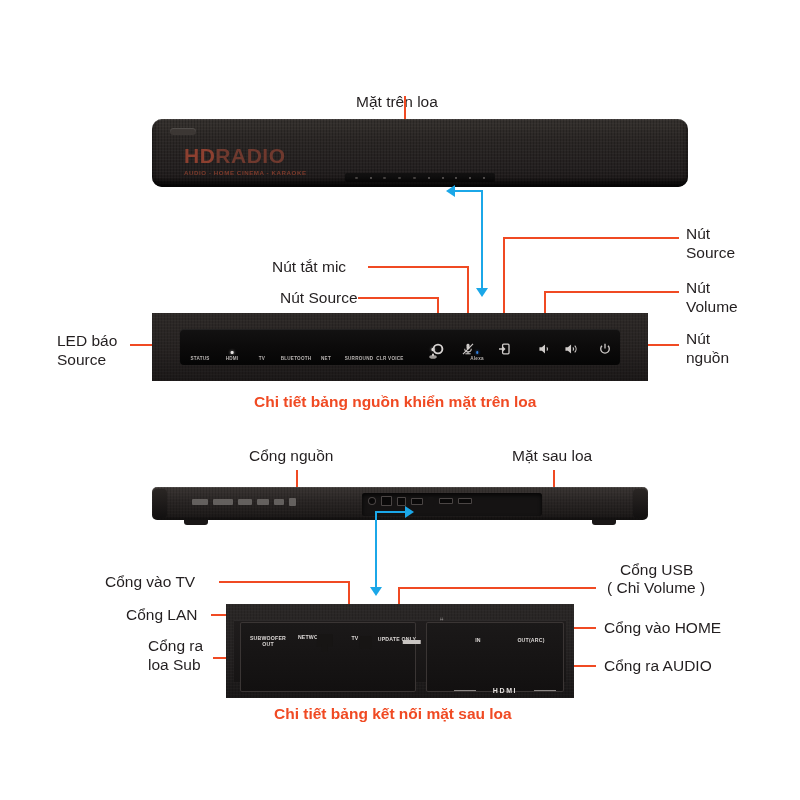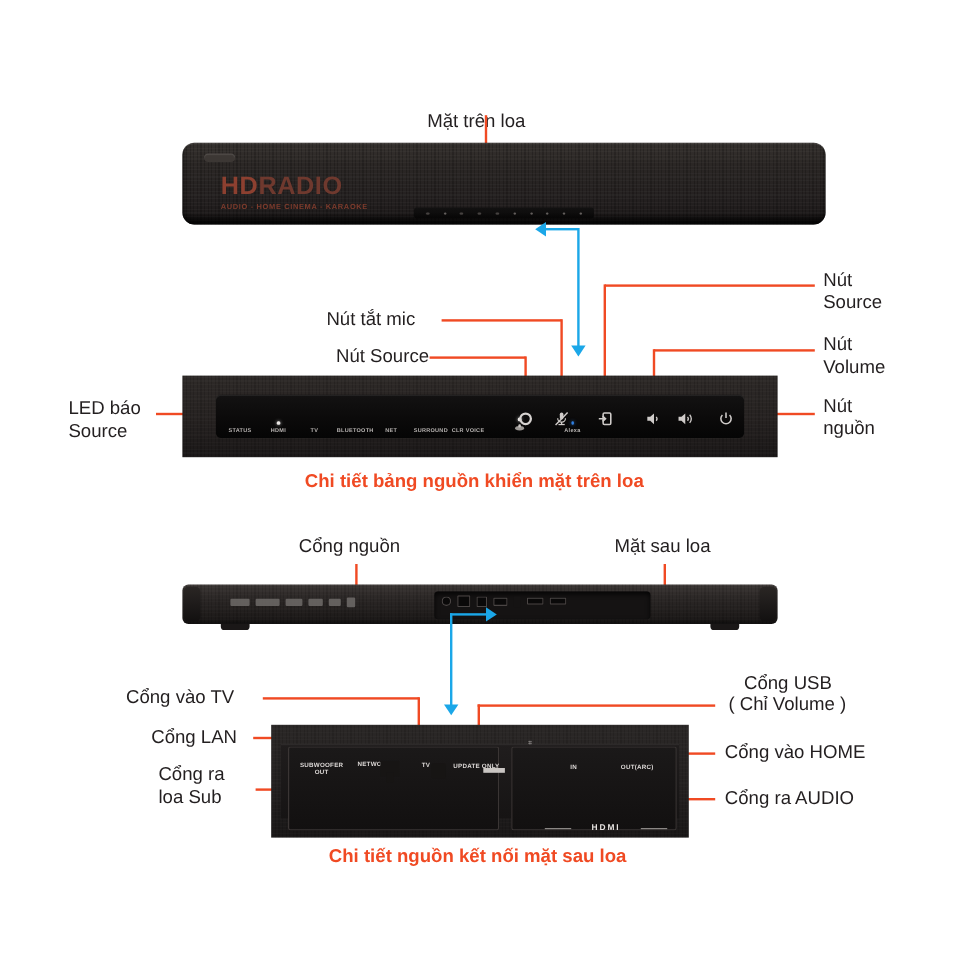--- a/index.html
+++ b/index.html
@@ -377,21 +377,21 @@
   <div class="lbl" style="left:105px;top:572px;">Cổng vào TV</div>
   <div class="ln h" style="left:219px;top:581px;width:130px;"></div>
   <div class="ln v" style="left:348px;top:581px;height:70px;"></div>
   <div class="dot" style="left:343px;top:646px;"></div>
 
   <div class="lbl" style="left:126px;top:605px;">Cổng LAN</div>
   <div class="ln h" style="left:211px;top:614px;width:100px;"></div>
   <div class="ln v" style="left:310px;top:614px;height:38px;"></div>
   <div class="dot" style="left:305px;top:647px;"></div>
 
-  <div class="lbl" style="left:132px;top:636px;">Cổng ra
+  <div class="lbl" style="left:148px;top:636px;">Cổng ra
 loa Sub</div>
   <div class="ln h" style="left:213px;top:657px;width:49px;"></div>
   <div class="dot" style="left:256px;top:652px;"></div>
 
   <div class="lbl" style="left:620px;top:560px;">Cổng USB</div>
   <div class="lbl" style="left:607px;top:578px;">( Chỉ Volume )</div>
   <div class="ln h" style="left:398px;top:587px;width:198px;"></div>
   <div class="ln v" style="left:398px;top:587px;height:64px;"></div>
   <div class="dot" style="left:393px;top:646px;"></div>
 
@@ -436,15 +436,15 @@
     </div>
     <div class="port" style="left:305px;top:30px;">
       <span class="sock-hdmi"></span>
       <span class="cap">OUT(ARC)</span>
     </div>
     <div class="hdmi-word" style="left:279px;">HDMI</div>
     <div class="hdmi-rule" style="left:228px;width:22px;"></div>
     <div class="hdmi-rule" style="left:308px;width:22px;"></div>
   </div>
 
-  <div class="caption" style="left:274px;top:705px;">Chi tiết nguồn kết nối mặt sau loa</div>
+  <div class="caption" style="left:274px;top:705px;">Chi tiết bảng kết nối mặt sau loa</div>
 
 </div>
 
 </body></html>

